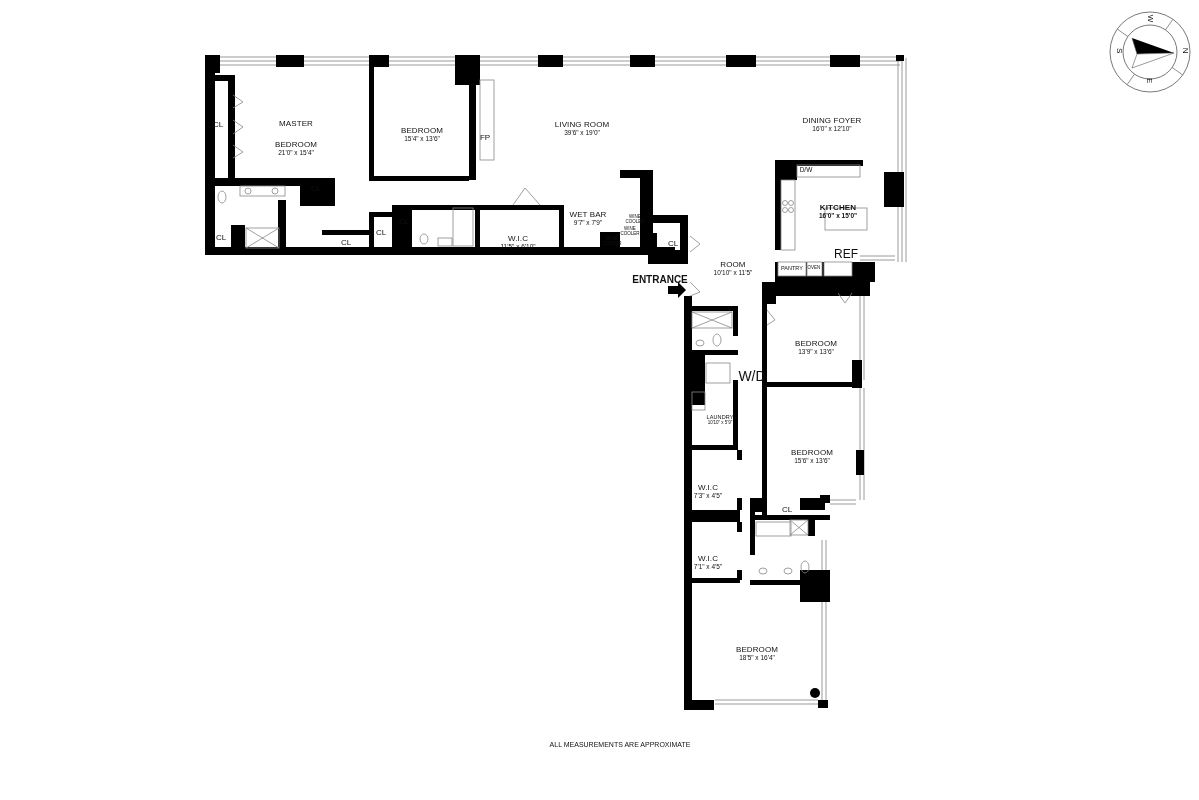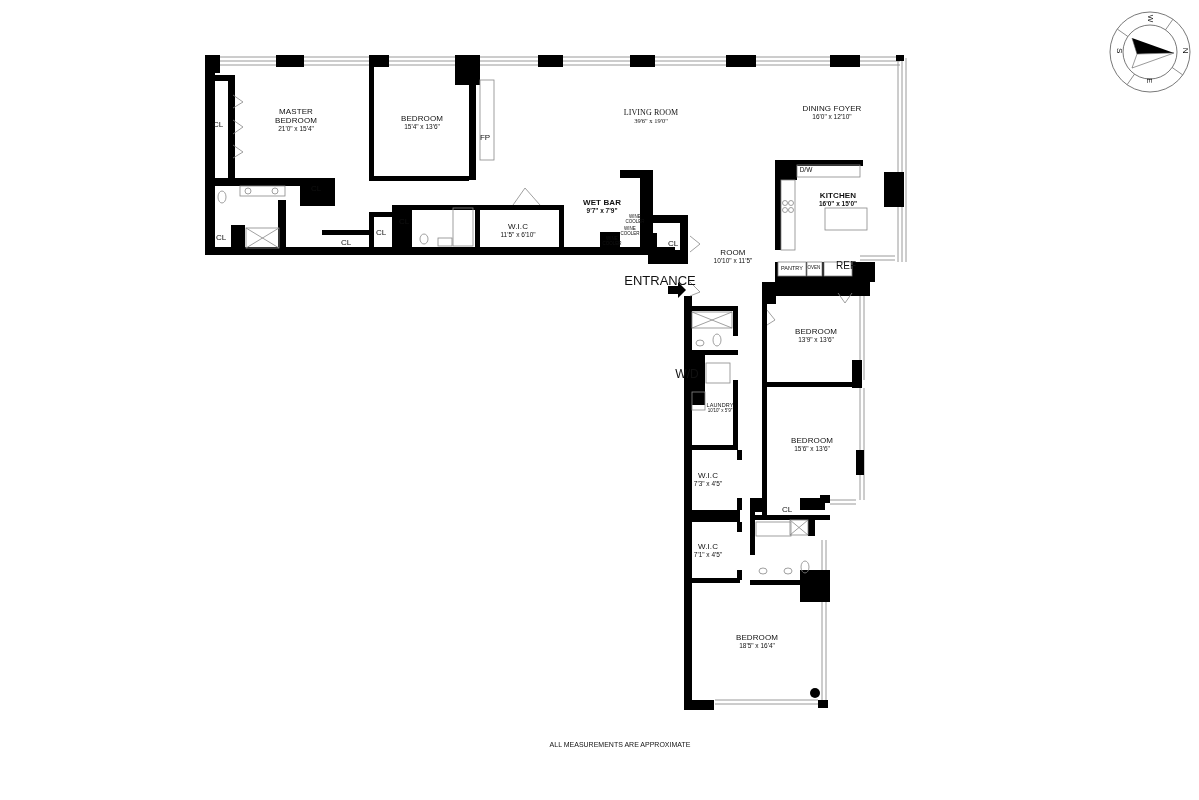--- a/index.html
+++ b/index.html
@@ -1,19 +1,19 @@
 <!DOCTYPE html>
 <html><head>
 <meta charset="utf-8">
 <style>
   html, body { margin:0; padding:0; background:#ffffff; }
   body { width:1199px; height:800px; position:relative; overflow:hidden; font-family:"Liberation Sans", sans-serif; color:#111; }
   #plan { position:absolute; left:0; top:0; width:1199px; height:800px; }
   .lbl { position:absolute; text-align:center; transform:translateX(-50%); white-space:nowrap; line-height:1.15; }
-  .rname { font-size:8px; letter-spacing:0.1px; display:block; }
+  .rname { font-size:8px; letter-spacing:0.1px; display:block;margin-top:12px; }
   .rdim { font-size:6.5px; display:block; }
   .small { font-size:8px; }
   .tiny { font-size:4.5px; }
   .footer { position:absolute; left:620px; top:741px; transform:translateX(-50%); font-size:7px; white-space:nowrap; }
 </style>
 </head>
 <body>
 
 <svg id="plan" viewBox="0 0 1199 800" xmlns="http://www.w3.org/2000/svg">
 
@@ -202,33 +202,33 @@
 
 <div class="lbl" style="left:296px;top:107px;">
   <span class="rname">MASTER</span>
   <span class="rname">BEDROOM</span>
   <span class="rdim">21'0" x 15'4"</span>
 </div>
 <div class="lbl" style="left:422px;top:114px;">
   <span class="rname">BEDROOM</span>
   <span class="rdim">15'4" x 13'6"</span>
 </div>
-<div class="lbl" style="left:651px;top:108px;font-family:Liberation Serif, serif;">
+<div class="lbl" style="left:582px;top:108px;">
   <span class="rname">LIVING ROOM</span>
   <span class="rdim">39'6" x 19'0"</span>
 </div>
 <div class="lbl" style="left:832px;top:104px;">
   <span class="rname">DINING FOYER</span>
   <span class="rdim">16'0" x 12'10"</span>
 </div>
 <div class="lbl" style="left:838px;top:191px;font-weight:bold;">
   <span class="rname">KITCHEN</span>
   <span class="rdim">16'0" x 15'0"</span>
 </div>
-<div class="lbl" style="left:602px;top:198px;font-weight:bold;">
+<div class="lbl" style="left:588px;top:198px;">
   <span class="rname">WET BAR</span>
   <span class="rdim">9'7" x 7'9"</span>
 </div>
 <div class="lbl" style="left:518px;top:222px;">
   <span class="rname">W.I.C</span>
   <span class="rdim">11'5" x 6'10"</span>
 </div>
 <div class="lbl" style="left:733px;top:248px;">
   <span class="rname">ROOM</span>
   <span class="rdim">10'10" x 11'5"</span>
@@ -263,30 +263,30 @@
 <span class="lbl small" style="left:221px;top:233px;">CL</span>
 <span class="lbl small" style="left:346px;top:238px;">CL</span>
 <span class="lbl small" style="left:381px;top:228px;">CL</span>
 <span class="lbl small" style="left:404px;top:217px;">CL</span>
 <span class="lbl small" style="left:673px;top:239px;">CL</span>
 <span class="lbl small" style="left:787px;top:505px;">CL</span>
 <span class="lbl small" style="left:485px;top:133px;">FP</span>
 <span class="lbl" style="left:806px;top:166px;font-size:6.5px;">D/W</span>
 <span class="lbl" style="left:792px;top:265px;font-size:5.5px;">PANTRY</span>
 <span class="lbl" style="left:814px;top:265px;font-size:4.5px;">OVEN</span>
-<span class="lbl" style="left:838px;top:260px;font-size:10px;padding-left:16px;">REF</span>
-<span class="lbl" style="left:687px;top:368px;font-size:12px;">W/D</span>
+<span class="lbl" style="left:838px;top:248px;font-size:12px;padding-left:16px;">REF</span>
+<span class="lbl" style="left:752px;top:368px;font-size:14px;">W/D</span>
 <div class="lbl tiny" style="left:612px;top:236px;">
   <span style="display:block">WINE</span>
   <span style="display:block">COOLER</span>
 </div>
 <div class="lbl tiny" style="left:635px;top:214px;">
   <span style="display:block">WINE</span>
   <span style="display:block">COOLER</span>
 </div>
 <div class="lbl tiny" style="left:630px;top:226px;">
   <span style="display:block">WINE</span>
   <span style="display:block">COOLER</span>
 </div>
 
-<span class="lbl" style="left:660px;top:274px;font-size:13px;">ENTRANCE</span>
+<span class="lbl" style="left:660px;top:274px;font-size:10px;font-weight:bold;">ENTRANCE</span>
 
 <div class="footer">ALL MEASUREMENTS ARE APPROXIMATE</div>
 
 </body></html>

